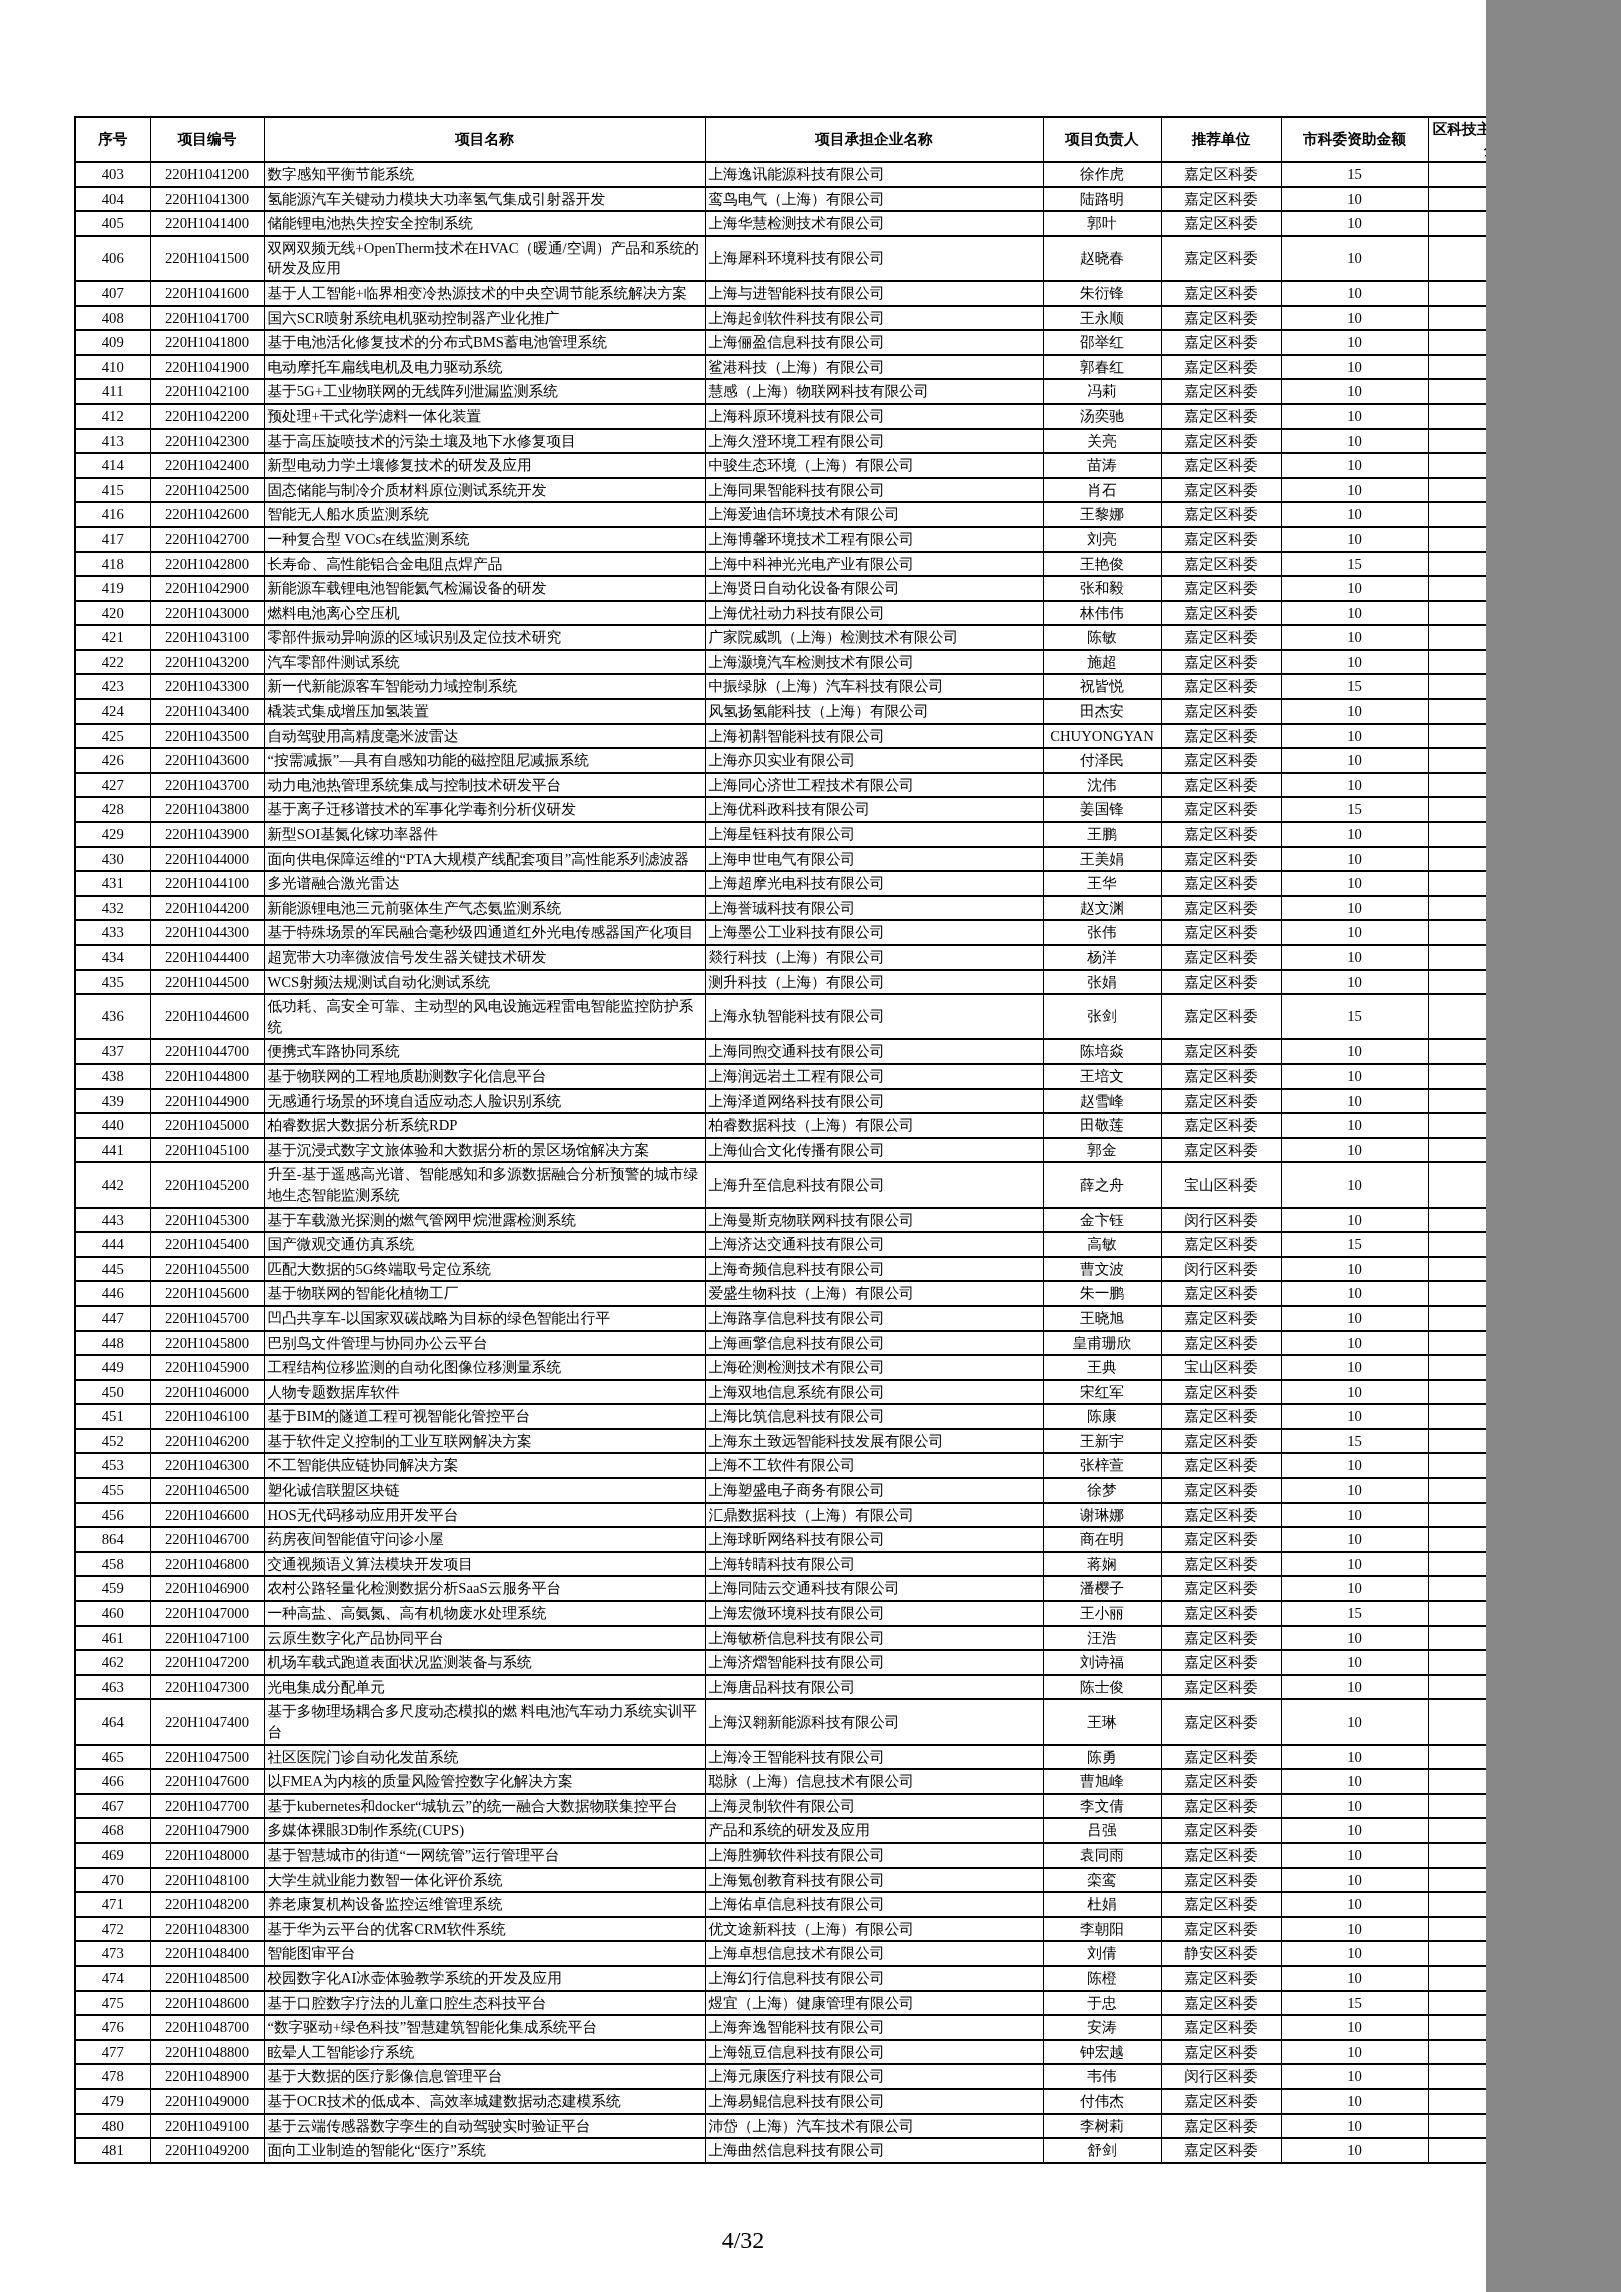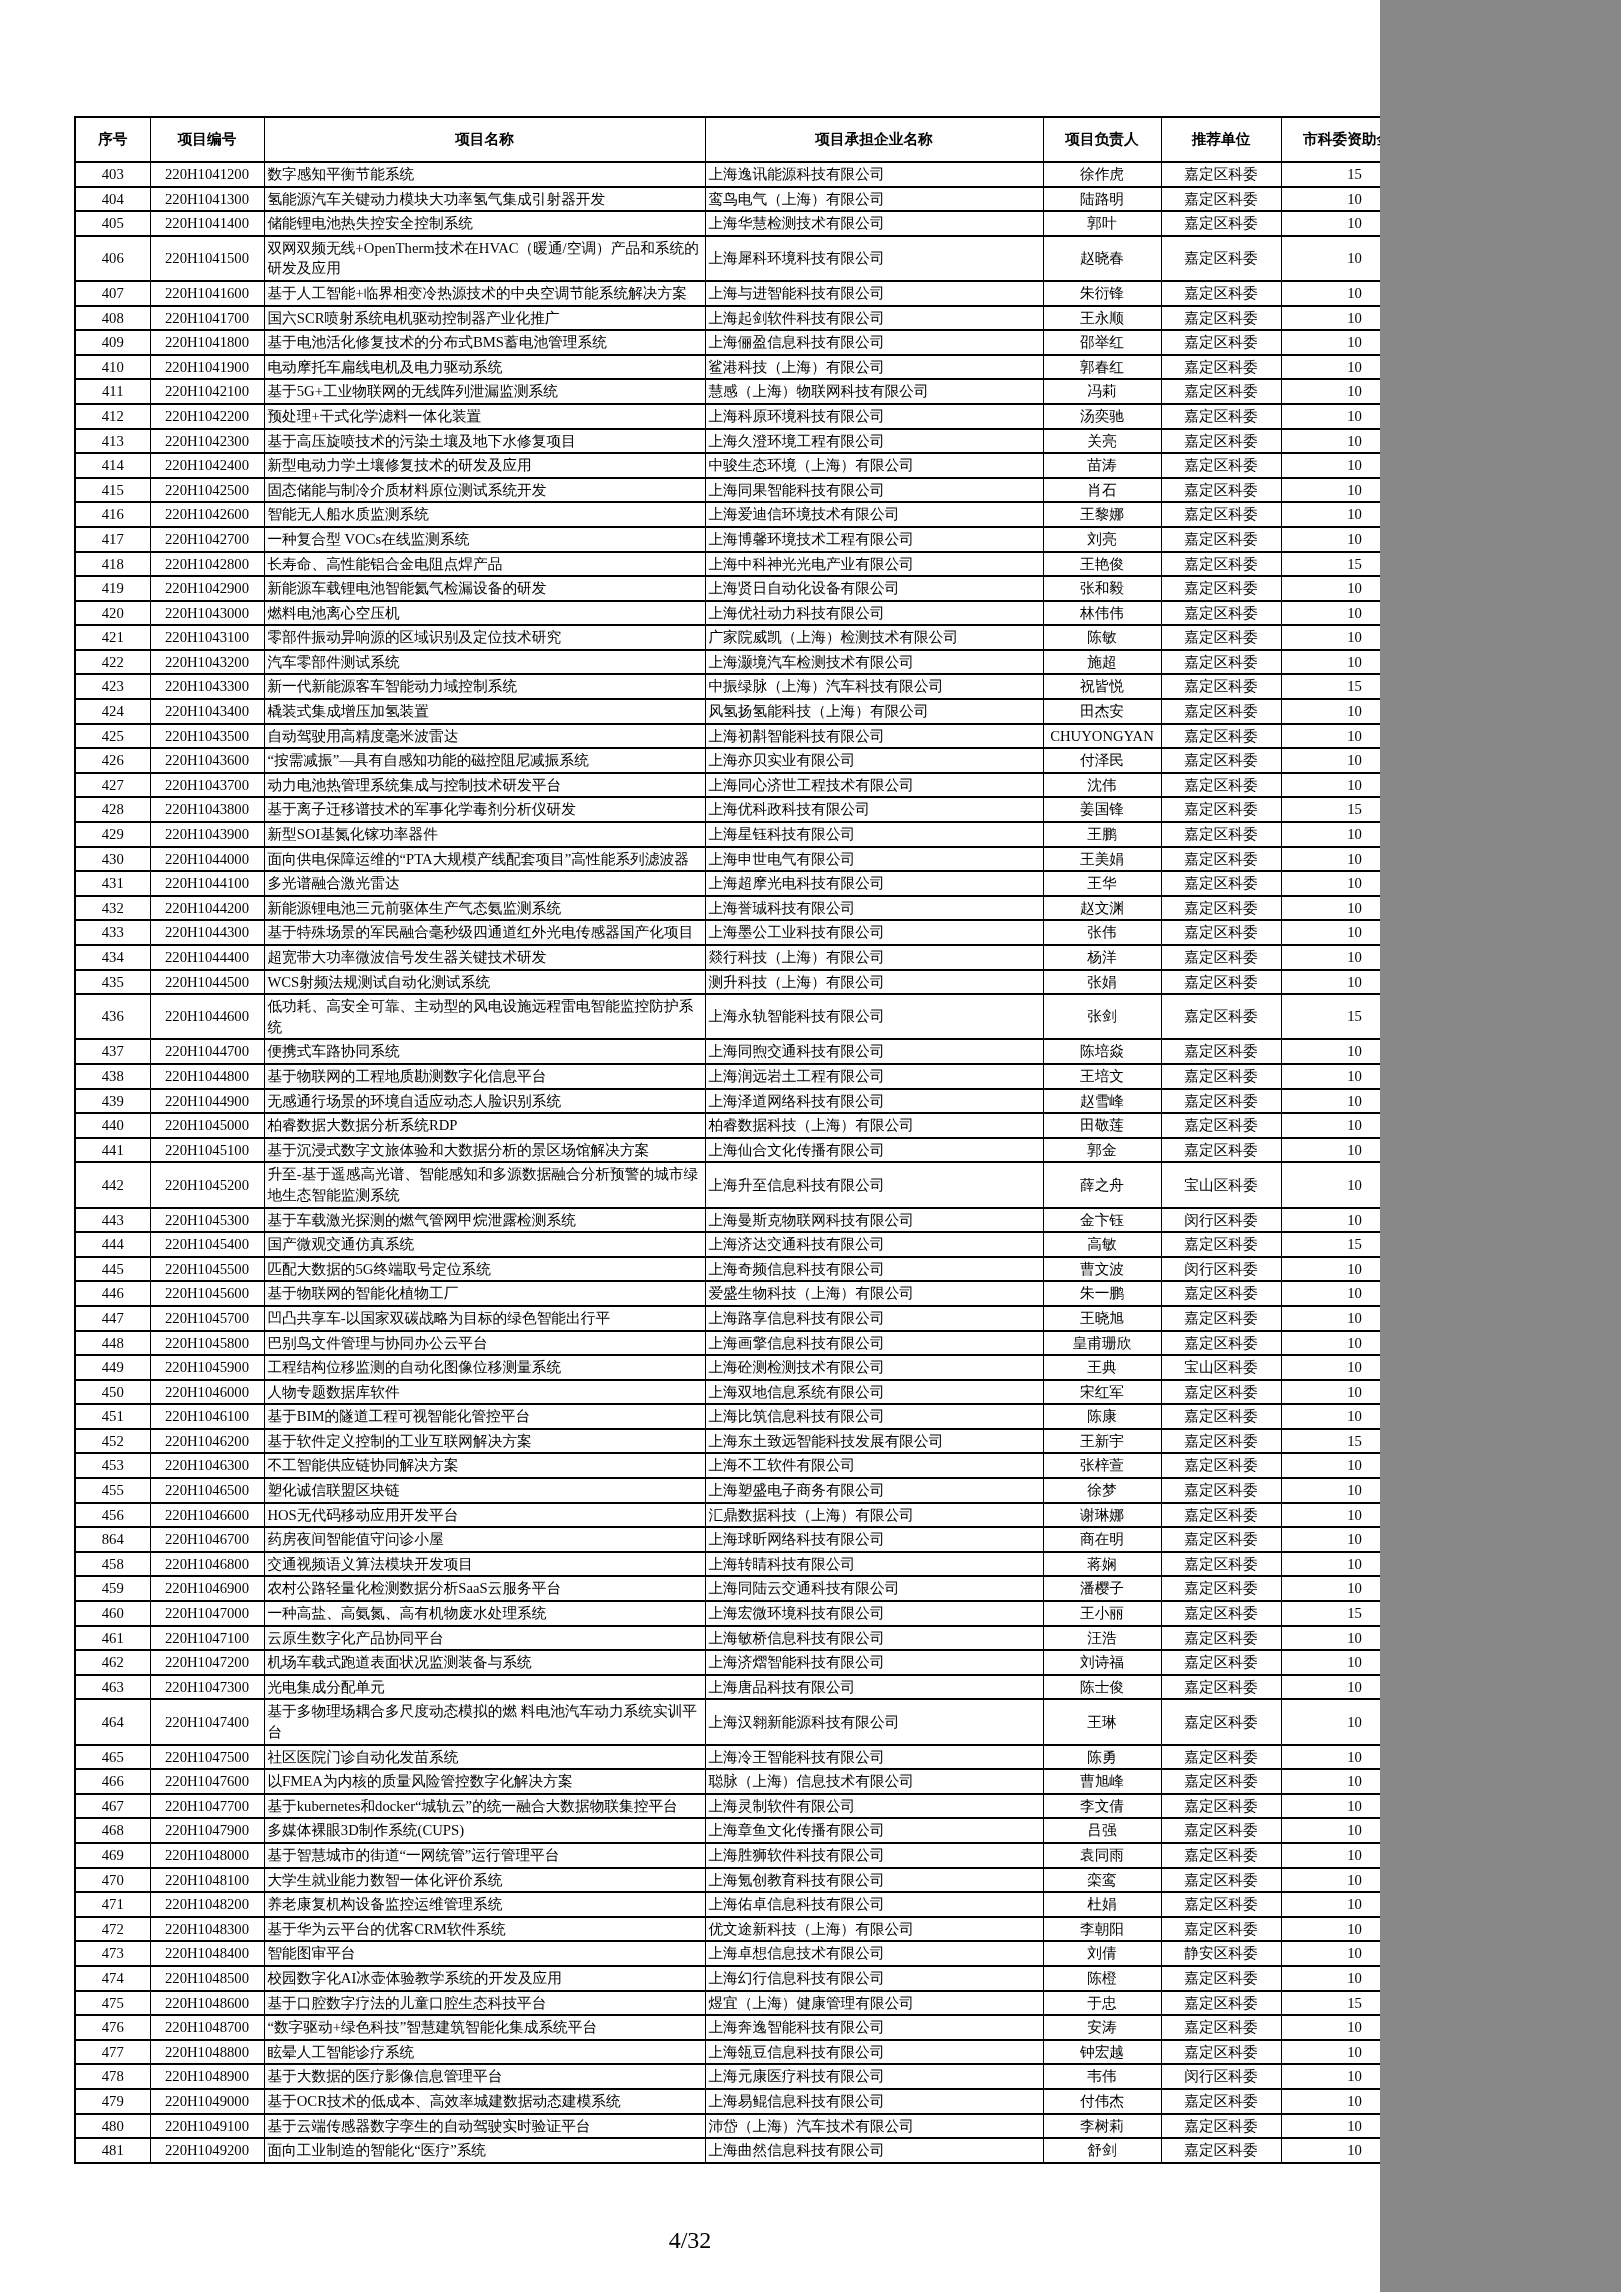--- a/index.html
+++ b/index.html
@@ -1,18 +1,18 @@
 <!DOCTYPE html>
 <html><head>
 <meta charset="utf-8">
 <style>
   html,body{margin:0;padding:0;background:#888;}
   .page{
     position:relative;
-    width:1380px;height:2293px;
+    width:1486px;height:2293px;
     background:#ffffff;
     font-family:"Liberation Serif","DejaVu Serif",serif;
     color:#000;
     overflow:hidden;
   }
   table.projects{
     position:absolute;left:74px;top:116px;
     width:1495px;
     border-collapse:collapse;
     table-layout:fixed;
@@ -712,21 +712,21 @@
           <td class="c-company">上海灵制软件有限公司</td>
           <td class="c-leader">李文倩</td>
           <td class="c-recommender">嘉定区科委</td>
           <td class="c-city-amount">10</td>
           <td class="c-district-amount">10</td>
         </tr>
         <tr>
           <td class="c-index">468</td>
           <td class="c-code">220H1047900</td>
           <td class="c-name">多媒体裸眼3D制作系统(CUPS)</td>
-          <td class="c-company">上海章鱼文化传播有限公司</td>
+          <td class="c-company">产品和系统的研发及应用</td>
           <td class="c-leader">吕强</td>
           <td class="c-recommender">嘉定区科委</td>
           <td class="c-city-amount">10</td>
           <td class="c-district-amount">10</td>
         </tr>
         <tr>
           <td class="c-index">469</td>
           <td class="c-code">220H1048000</td>
           <td class="c-name">基于智慧城市的街道“一网统管”运行管理平台</td>
           <td class="c-company">上海胜狮软件科技有限公司</td>

